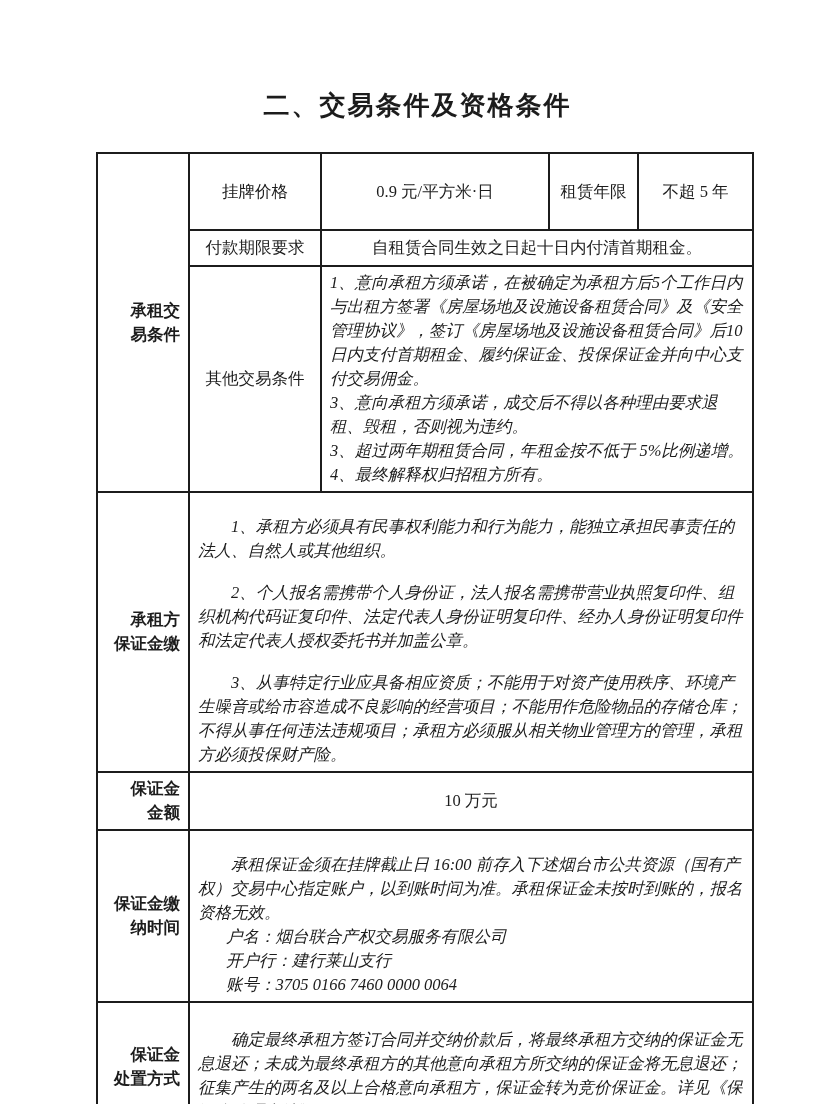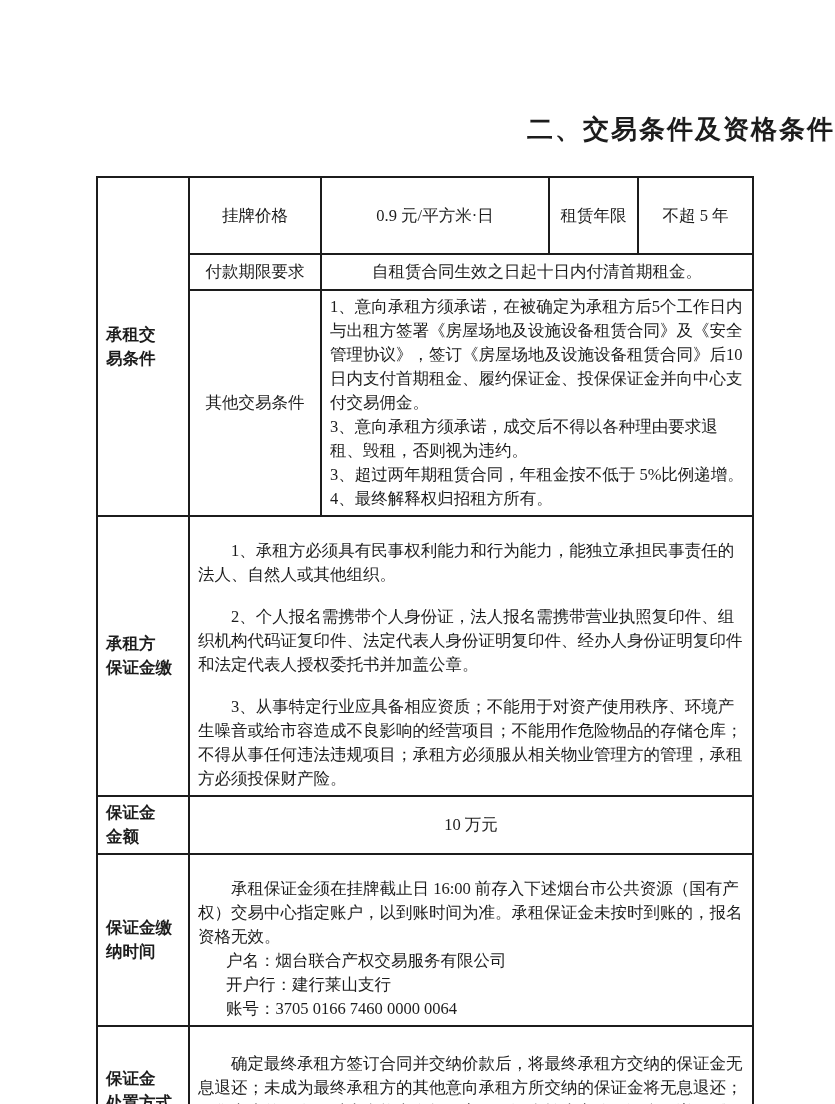--- a/index.html
+++ b/index.html
@@ -10,22 +10,22 @@
     color: #1c1c1c;
   }
   .page {
     position: relative;
     width: 835px;
     height: 1104px;
     background: #ffffff;
     overflow: hidden;
   }
   .doc-title {
-    margin-top: 112px;
-    text-align: right;
+    margin-top: 88px;
+    text-align: center;
     font-size: 26px;
     font-weight: bold;
     letter-spacing: 2px;
     line-height: 36px;
   }
   table.cond-table {
     border-collapse: collapse;
     table-layout: fixed;
     margin: 28px 0 0 96px;
     width: 656px;
@@ -40,30 +40,30 @@
   }
   tr.r1 { height: 77px; }
   tr.r2 { height: 36px; }
   tr.r3 { height: 218px; }
   tr.r4 { height: 237px; }
   tr.r5 { height: 43px; }
   tr.r6 { height: 151px; }
   tr.r7 { height: 129px; }
   td.head {
     font-weight: bold;
-    text-align: left;
+    text-align: right;
   }
   td.head span {
     white-space: pre-line;
     display: inline-block;
   }
   td.sub-label { text-align: center; font-family: Liberation Serif, serif; }
   td.center-val { text-align: center; margin-top: 34px; }
   td.text-cell { padding: 6px 10px; }
-  td.text-cell p { text-align: left; }
+  td.text-cell p { text-align: left; font-style: italic; }
   p.indent { text-indent: 2em; margin-top: 18px; }
   p.bank { padding-left: 1.7em; }
 </style>
 </head>
 <body>
 
 <div class="page">
 
   <h1 class="doc-title">二、交易条件及资格条件</h1>
 

